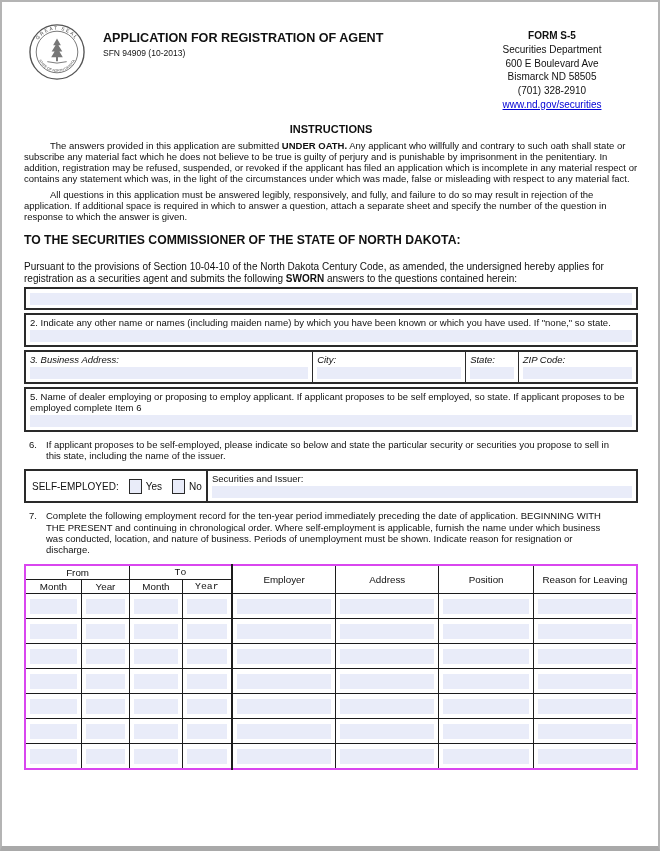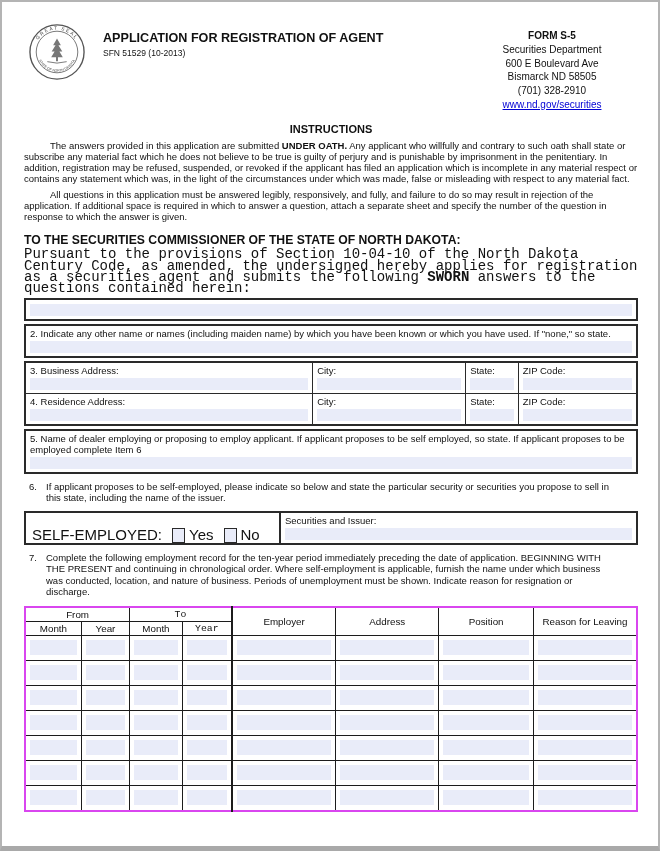--- a/index.html
+++ b/index.html
@@ -16,35 +16,35 @@
   .title { font-size:12.6px; font-weight:bold; }
   .subtitle { font-size:10px; margin-top:2px; }
   .sfn { font-size:8.5px; margin-top:3px; }
   .form-block { margin-left:auto; text-align:center; font-size:10px; line-height:13.8px; padding-top:9px; min-width:172px; }
   .form-name { font-weight:bold; }
   .form-block a { color:#0000d4; }
   
   .instr-head { text-align:center; font-weight:bold; font-size:11px; margin-top:11px; }
   .body-p { font-size:9.5px; line-height:10.9px; margin:6px 0 0; text-indent:26px; }
   .comm { font-size:12.2px; font-weight:bold; margin:10px 0 0; }
-  .intro { font-size:14px; line-height:11.4px; margin:2px 0 0;font-family:Liberation Mono, monospace; }
+  .intro { font-size:10px; line-height:11.4px; margin:14px 0 0; }
   
   .fbox { border:2px solid #2a2a2a; padding:2px 4px 3px; margin-top:3px; }
   .flabel { font-size:9.5px; line-height:11px; }
   .strip { background:#e9ecf9; height:12px; margin-top:2px; }
-  .addr-table { width:100%; border-collapse:collapse; margin-top:3px; table-layout:fixed; border:2px solid #2a2a2a; }
+  .addr-table { width:100%; border-collapse:collapse; margin-top:3px; table-layout:fixed; border:2px solid #2a2a2a;font-style:italic; }
   .addr-table td { border:1.5px solid #2a2a2a; padding:2px 4px 3px; vertical-align:top; }
   
   .item { display:flex; font-size:9.5px; line-height:11.2px; margin-top:7px; }
   .item .num { flex:none; width:17px; margin-left:5px; }
   .item .itxt { flex:1; padding-right:22px; }
   .item7 .itxt { padding-right:34px; }
   
   .sebox { border:2px solid #2a2a2a; display:flex; margin-top:8px; height:34px; box-sizing:border-box; }
-  .se-left { width:255px; flex:none; border-right:2px solid #2a2a2a; display:flex; align-items:flex-end; font-size:15px; padding-left:6px; box-sizing:border-box; }
+  .se-left { width:182px; flex:none; border-right:2px solid #2a2a2a; display:flex; align-items:center; font-size:10px; padding-left:6px; box-sizing:border-box; }
   .cbx { width:13px; height:15px; border:1.5px solid #2a2a2a; background:#e9ecf9; display:inline-block; margin:0 4px 0 10px; box-sizing:border-box; }
   .se-right { flex:1; padding:2px 4px 0; }
   
   .emp-table { width:100%; border-collapse:collapse; margin-top:9px; table-layout:fixed; border:2px solid #d946ef; }
   .emp-table th { font-weight:normal; font-size:9.8px; border:1.5px solid #1c1c1c; padding:1px 0; text-align:center; }
   .emp-table td { border:1.5px solid #1c1c1c; height:24px; padding:0 4px; vertical-align:middle; }
   .emp-table td .strip { height:15px; margin:0; }
   .hv { border-right-width:2.5px !important;font-family:Liberation Mono, monospace; }
 </style>
 </head>
@@ -64,21 +64,21 @@
         <textPath href="#arcT" startOffset="50%" text-anchor="middle">GREAT SEAL</textPath>
       </text>
       <text font-size="3.6" fill="#444" font-family="Liberation Sans, sans-serif">
         <textPath href="#arcB" startOffset="50%" text-anchor="middle">STATE OF NORTH DAKOTA</textPath>
       </text>
       <path d="M30 16 l-4 7 h2.5 l-4 6.5 h3 l-3.5 6 h5 v4 h2 v-4 h5 l-3.5 -6 h3 l-4 -6.5 h2.5 z" fill="#777"></path>
       <path d="M20 40 q10 3 20 0" stroke="#777" stroke-width="1" fill="none"></path>
     </svg>
     <div class="title-block">
       <div class="title">APPLICATION FOR REGISTRATION OF AGENT</div>
-      <div class="sfn">SFN 51529 (10-2013)</div>
+      <div class="sfn">SFN 94909 (10-2013)</div>
     </div>
     <div class="form-block">
       <div class="form-name">FORM S-5</div>
       <div>Securities Department</div>
       <div>600 E Boulevard Ave</div>
       <div>Bismarck ND  58505</div>
       <div>(701) 328-2910</div>
       <a href="#">www.nd.gov/securities</a>
     </div>
   </div>
@@ -106,38 +106,20 @@
     <colgroup>
         <col style="width:47%">
         <col style="width:25%">
         <col style="width:8.6%">
         <col style="width:19.4%">
       </colgroup>
     <tbody>
         <tr>
       <td>
             <div class="flabel">3. Business Address:</div>
-            <div class="strip"></div>
-          </td>
-      <td>
-            <div class="flabel">City:</div>
-            <div class="strip"></div>
-          </td>
-      <td>
-            <div class="flabel">State:</div>
-            <div class="strip"></div>
-          </td>
-      <td>
-            <div class="flabel">ZIP Code:</div>
-            <div class="strip"></div>
-          </td>
-    </tr>
-    <tr>
-      <td>
-            <div class="flabel">4. Residence Address:</div>
             <div class="strip"></div>
           </td>
       <td>
             <div class="flabel">City:</div>
             <div class="strip"></div>
           </td>
       <td>
             <div class="flabel">State:</div>
             <div class="strip"></div>
           </td>

